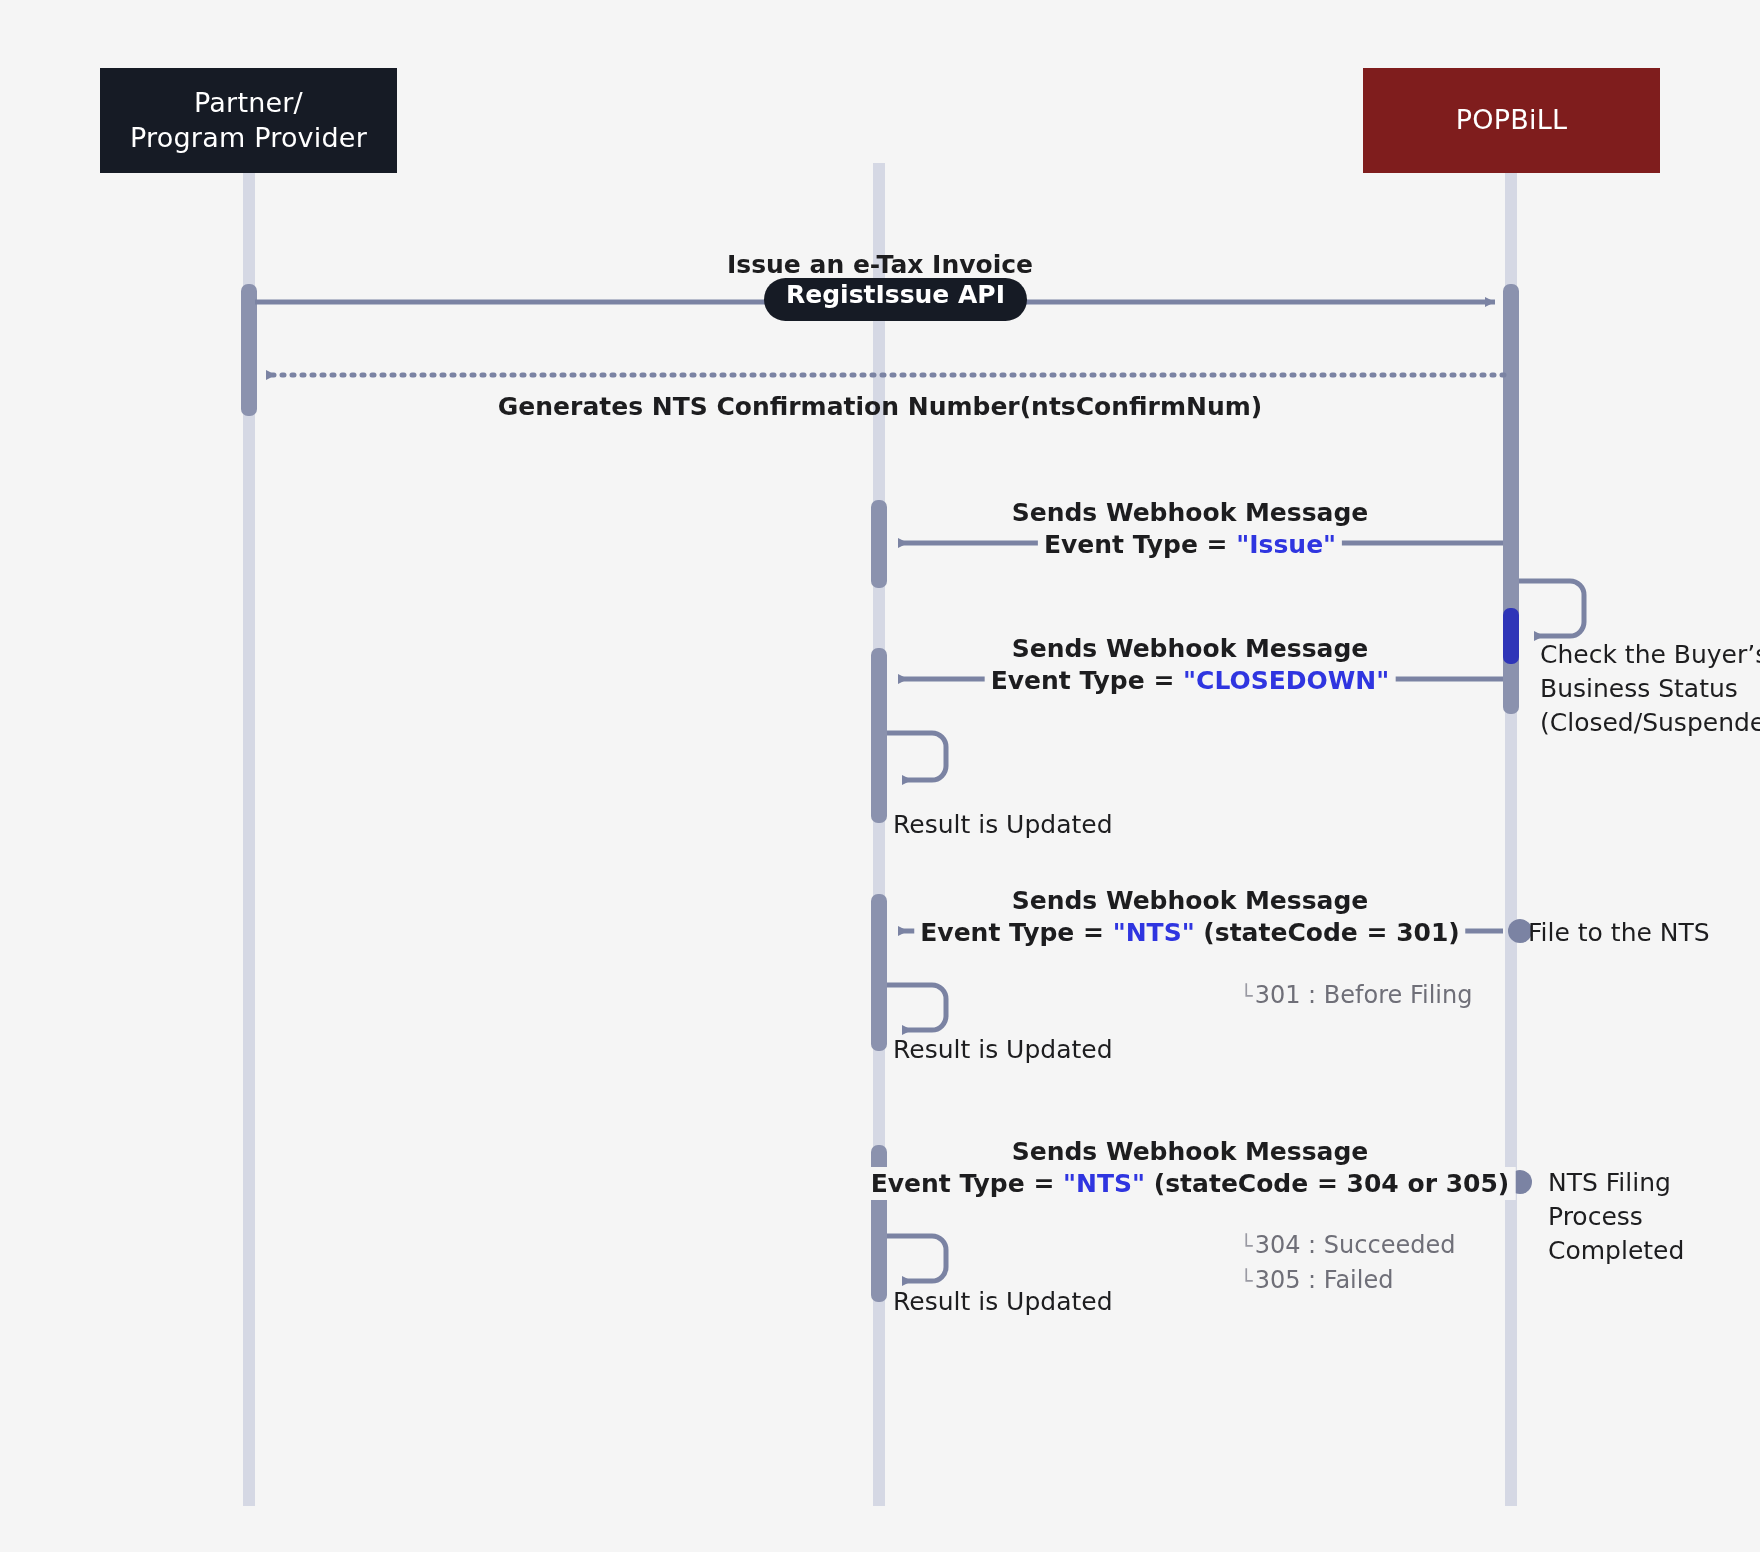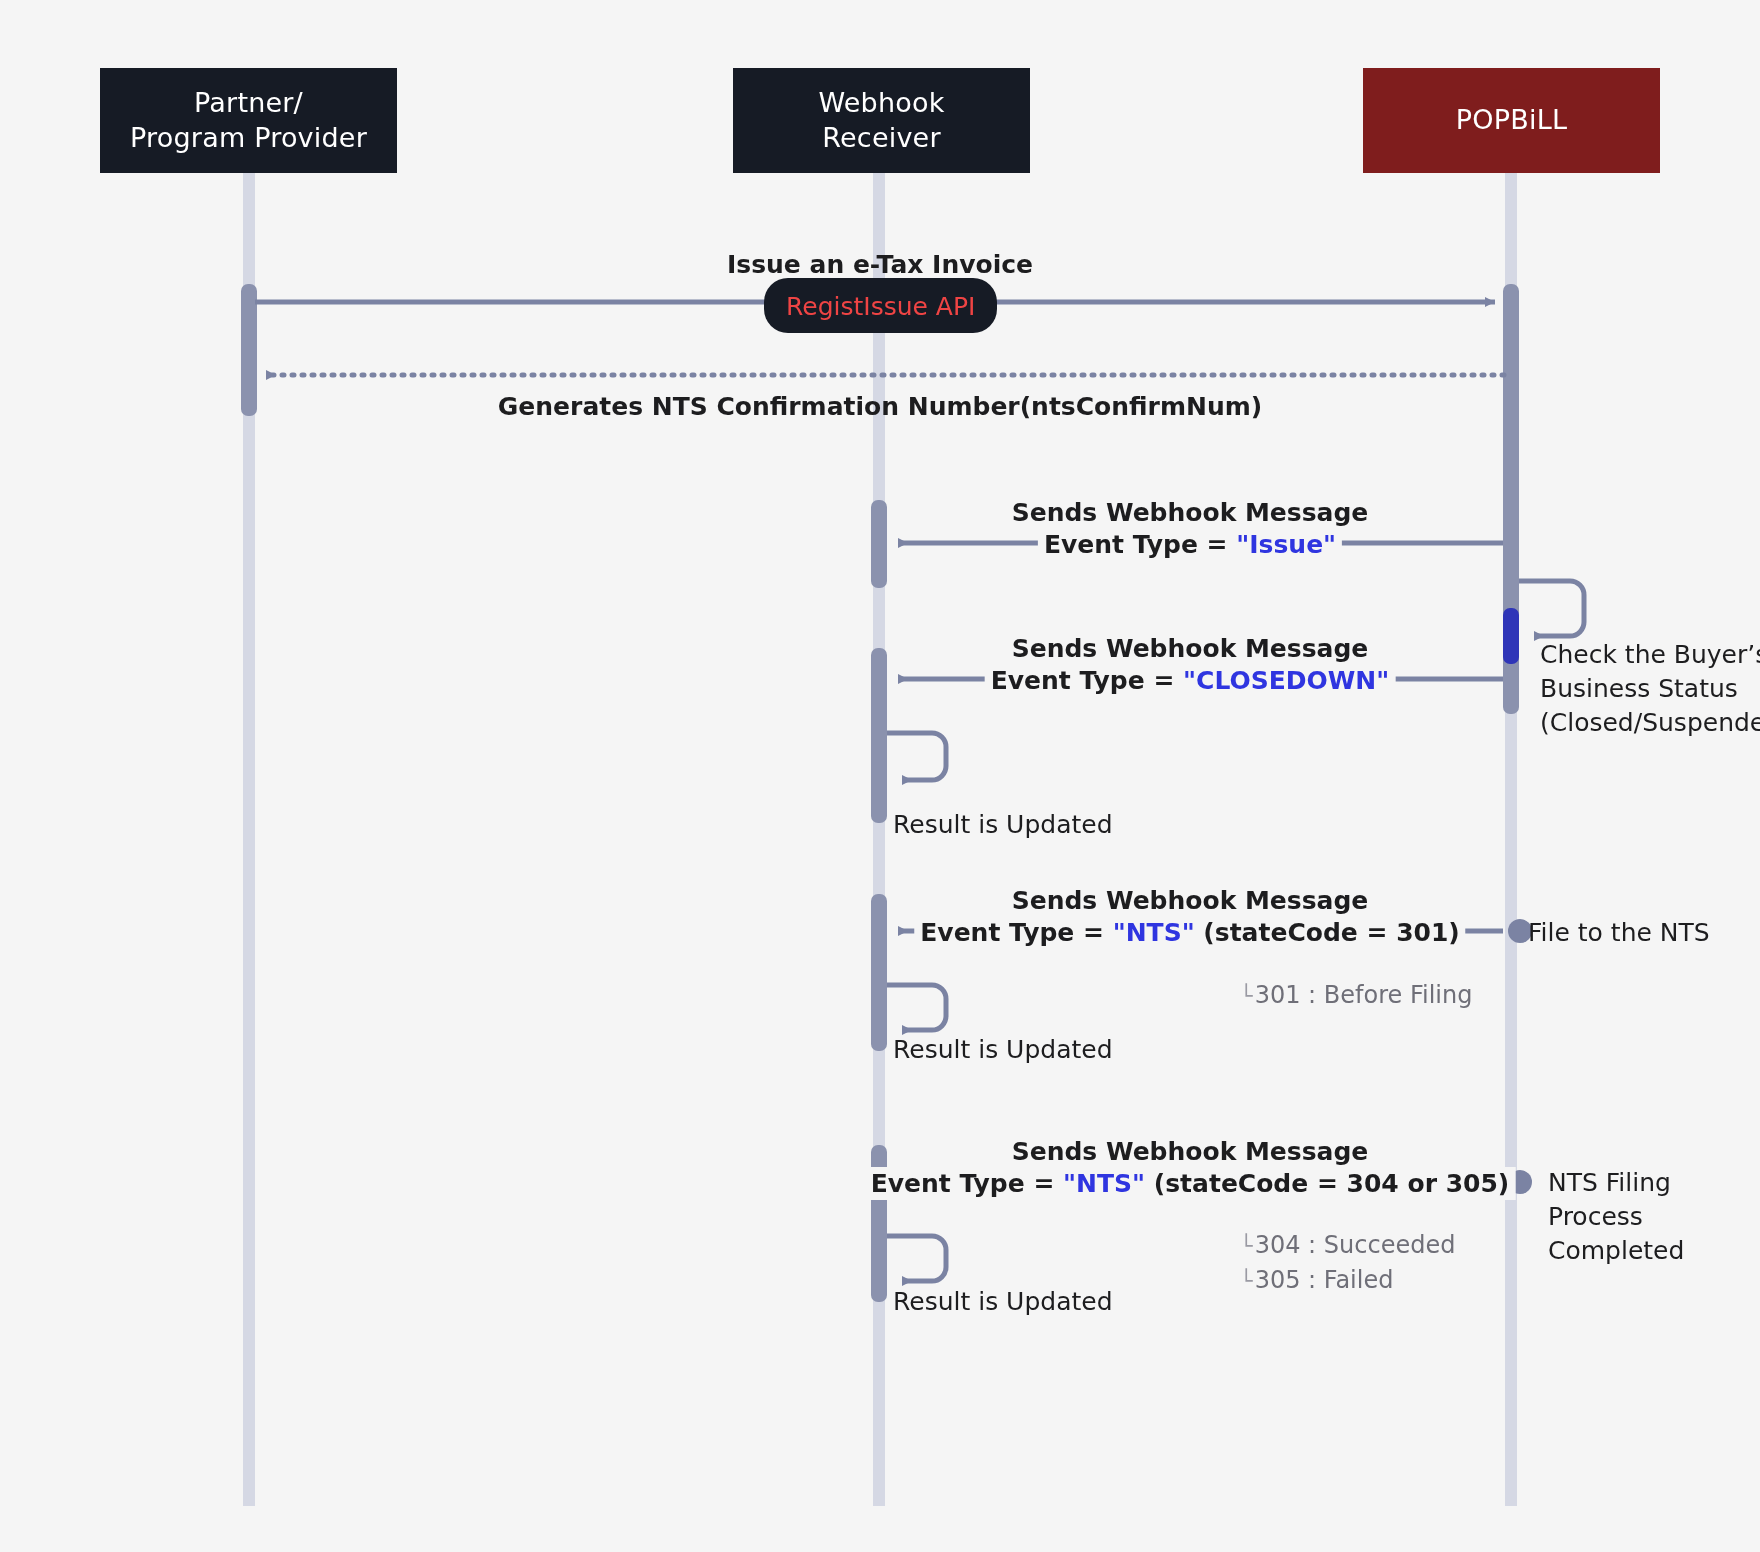--- a/index.html
+++ b/index.html
@@ -33,26 +33,27 @@
     line-height: 1.28;
     letter-spacing: 0.2px;
     white-space: pre-line;
   }
   .actor-dark { background: #161b25; }
   .actor-blue { background: #7f1d1d; }
 
   .pill {
     position: absolute;
     background: #161b25;
-    color: #ef4444;
+    color: #ffffff;
     border-radius: 24px;
     font-size: 25px;
     line-height: 1;
-    padding: 16px 22px 14px 22px;
+    padding: 4px 22px 14px 22px;
     white-space: nowrap;
+    font-weight: bold;
   }
 
   .lbl {
     position: absolute;
     font-size: 25px;
     color: #1d1d1f;
     white-space: nowrap;
     line-height: 1.32;
   }
   .lbl.center { transform: translateX(-50%); font-weight: bold; }
@@ -159,24 +160,20 @@
     <g>
       <path d="M887,1236 H932 a14,14 0 0 1 14,14 V1267 a14,14 0 0 1 -14,14 H902" fill="none" stroke="#7b83a3" stroke-width="5" marker-end="url(#arrowL)"></path>
     </g>
   </svg>
 
   <div class="actor-box actor-dark" style="left:100px; top:68px; width:297px; height:105px;text-align:center;">
     <span>Partner/
 Program Provider</span>
   </div>
 
-  <div class="actor-box actor-dark" style="left:733px; top:68px; width:297px; height:105px;">
-    <span>Webhook
-Receiver</span>
-  </div>
 
   <div class="actor-box actor-blue" style="left:1363px; top:68px; width:297px; height:105px;">
     <span>POPBiLL</span>
   </div>
 
   <div class="lbl center" style="left:880px; top:248px;">Issue an e-Tax Invoice</div>
 
   <div class="pill" style="left:764px; top:278px;">RegistIssue API</div>
 
   <div class="lbl center" style="left:880px; top:390px;">Generates NTS Confirmation Number(ntsConfirmNum)</div>

